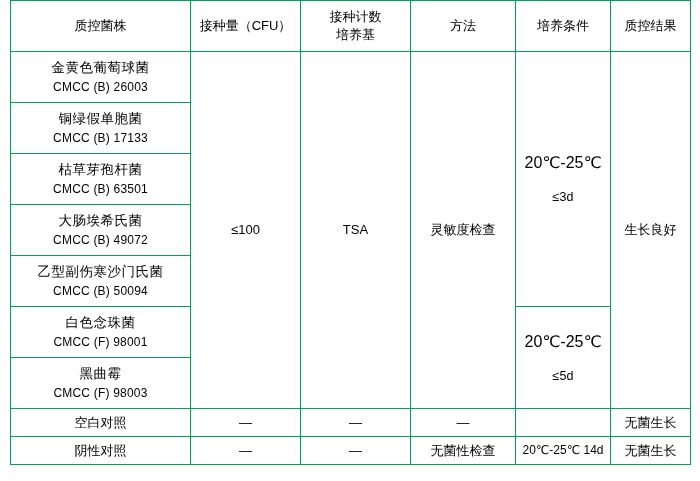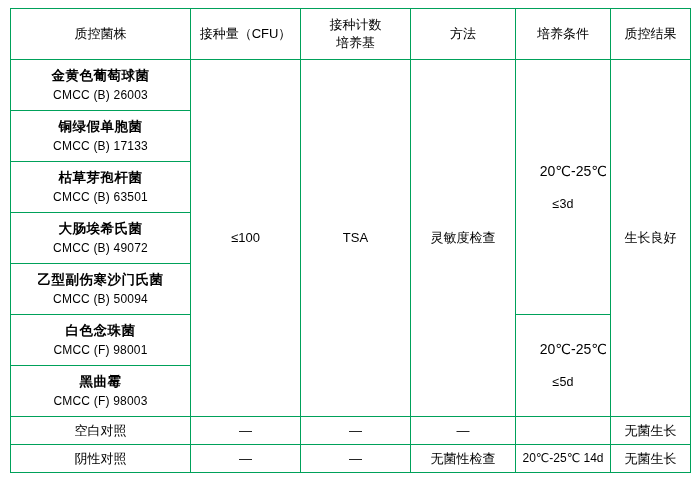--- a/index.html
+++ b/index.html
@@ -12,21 +12,21 @@
     height: 481px;
     font-family: "Liberation Sans", "DejaVu Sans", sans-serif;
     color: #000000;
     overflow: hidden;
   }
   .sheet {
     position: relative;
     width: 700px;
     height: 481px;
     box-sizing: border-box;
-    padding: 8px 10px 8px 10px;
+    padding: 0 10px 8px 10px;
   }
   table.qc {
     border-collapse: collapse;
     table-layout: fixed;
     width: 680px;
     height: 465px;
     border: 1px solid #00a15a;
   }
   table.qc td, table.qc th {
     border: 1px solid #00a15a;
@@ -37,36 +37,36 @@
     font-size: 13px;
     line-height: 1.35;
   }
   thead th {
     font-weight: bold;
     font-size: 14px;
     height: 46px;
   }
   .strain-name {
     font-size: 13.5px;
-    font-weight: bold;
+    font-weight: normal;
     letter-spacing: 0.5px;
   }
   .strain-code {
     font-size: 12px;
     letter-spacing: 0.2px;
     margin-top: 2px;
   }
   .cell-sub {
     display: block;
     text-align: center;
   }
   .tall-merge {
     font-size: 13.5px;
   }
-  .cond-line1 { display: block; font-size: 14px; text-align: right; }
+  .cond-line1 { display: block; font-size: 16px; }
   .cond-line2 { display: block; font-size: 12.5px; margin-top: 15px; }
   .dash {
     font-size: 13px;
   }
   .ctrl-label {
     font-size: 13.5px;
   }
   .nowrap { white-space: nowrap; margin-left: 48px; }
   col.c0 { width: 180px; }
   col.c1 { width: 110px; }

